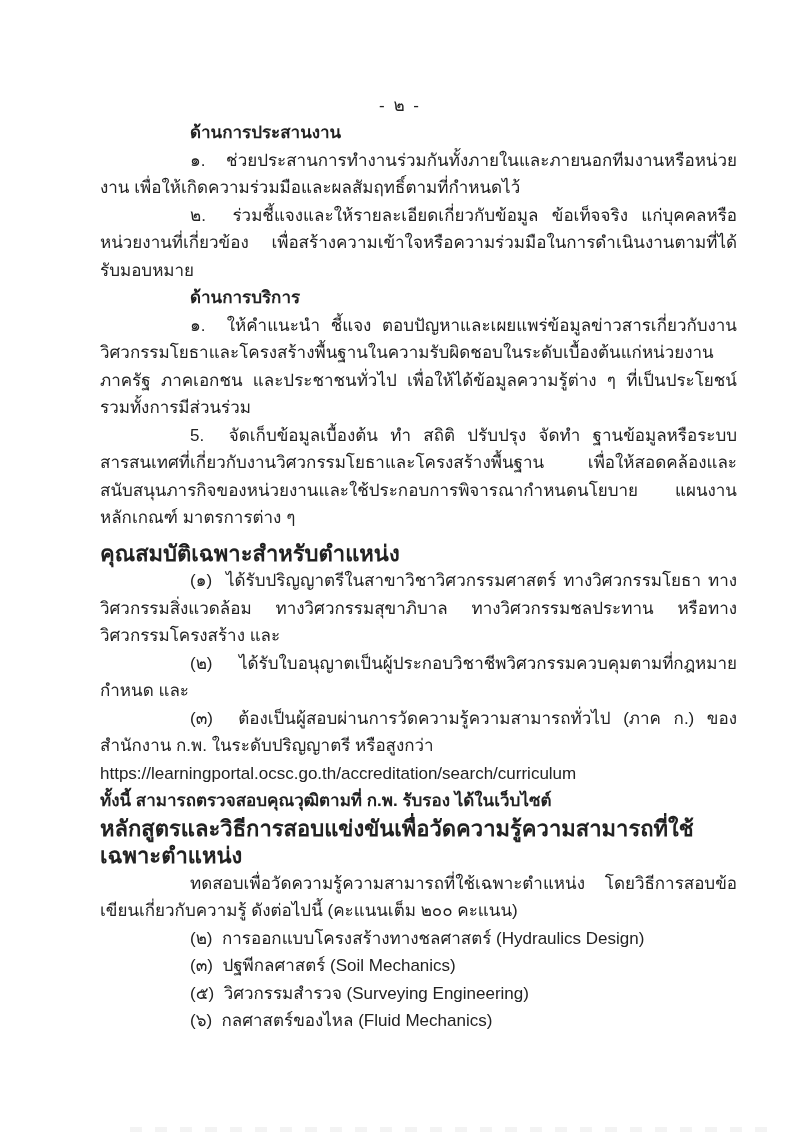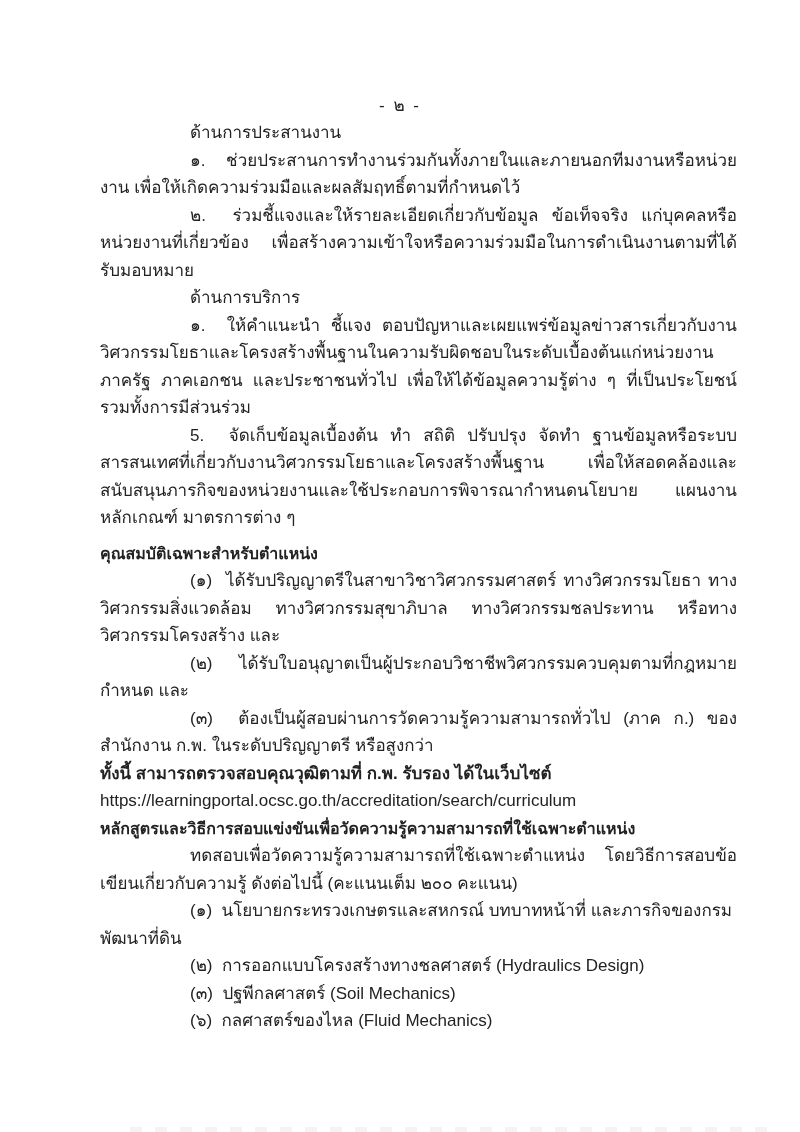--- a/index.html
+++ b/index.html
@@ -32,28 +32,28 @@
   }
   p, h3 {
     margin: 0;
     font-size: 17px;
     line-height: 27.5px;
     font-weight: normal;
   }
   .bold { font-weight: bold; }
   .tab-head {
     text-indent: 90px;
-    font-weight: normal;
+    font-weight: bold;
     font-size: 17px;
     line-height: 27.5px;
     margin: 0;
   }
   .left-head {
     font-weight: bold;
-    font-size: 16px;
+    font-size: 22px;
     line-height: 27.5px;
     margin: 0;
   }
   .para {
     text-indent: 90px;
     text-align: justify;
     white-space: pre-wrap;
   }
   .line {
     white-space: pre-wrap;
@@ -95,30 +95,30 @@
       <h3 class="tab-head">ด้านการบริการ</h3>
       <p class="para">๑.  ให้คำแนะนำ ชี้แจง ตอบปัญหาและเผยแพร่ข้อมูลข่าวสารเกี่ยวกับงานวิศวกรรมโยธาและโครงสร้างพื้นฐานในความรับผิดชอบในระดับเบื้องต้นแก่หน่วยงานภาครัฐ ภาคเอกชน และประชาชนทั่วไป เพื่อให้ได้ข้อมูลความรู้ต่าง ๆ ที่เป็นประโยชน์ รวมทั้งการมีส่วนร่วม</p>
       <p class="para">5.  จัดเก็บข้อมูลเบื้องต้น ทำ สถิติ ปรับปรุง จัดทำ ฐานข้อมูลหรือระบบสารสนเทศที่เกี่ยวกับงานวิศวกรรมโยธาและโครงสร้างพื้นฐาน เพื่อให้สอดคล้องและสนับสนุนภารกิจของหน่วยงานและใช้ประกอบการพิจารณากำหนดนโยบาย แผนงาน หลักเกณฑ์ มาตรการต่าง ๆ</p>
     </section>
 
     <section class="gap-sm">
       <h3 class="left-head">คุณสมบัติเฉพาะสำหรับตำแหน่ง</h3>
       <p class="para">(๑)  ได้รับปริญญาตรีในสาขาวิชาวิศวกรรมศาสตร์ ทางวิศวกรรมโยธา ทางวิศวกรรมสิ่งแวดล้อม ทางวิศวกรรมสุขาภิบาล ทางวิศวกรรมชลประทาน หรือทางวิศวกรรมโครงสร้าง และ</p>
       <p class="para">(๒)  ได้รับใบอนุญาตเป็นผู้ประกอบวิชาชีพวิศวกรรมควบคุมตามที่กฎหมายกำหนด และ</p>
       <p class="para">(๓)  ต้องเป็นผู้สอบผ่านการวัดความรู้ความสามารถทั่วไป (ภาค ก.) ของสำนักงาน ก.พ. ในระดับปริญญาตรี หรือสูงกว่า</p>
+      <p class="line">https://learningportal.ocsc.go.th/accreditation/search/curriculum</p>
       <p class="line bold">ทั้งนี้ สามารถตรวจสอบคุณวุฒิตามที่ ก.พ. รับรอง ได้ในเว็บไซต์</p>
-      <p class="line">https://learningportal.ocsc.go.th/accreditation/search/curriculum</p>
     </section>
 
     <section class="gap-md">
       <h3 class="left-head">หลักสูตรและวิธีการสอบแข่งขันเพื่อวัดความรู้ความสามารถที่ใช้เฉพาะตำแหน่ง</h3>
       <p class="para">ทดสอบเพื่อวัดความรู้ความสามารถที่ใช้เฉพาะตำแหน่ง โดยวิธีการสอบข้อเขียนเกี่ยวกับความรู้ ดังต่อไปนี้ (คะแนนเต็ม ๒๐๐ คะแนน)</p>
-      <p class="topic">(๑)  นโยบายกระทรวงเกษตรและสหกรณ์ บทบาทหน้าที่ และภารกิจของกรมพัฒนาที่ดิน</p>
       <p class="topic">(๒)  การออกแบบโครงสร้างทางชลศาสตร์ (Hydraulics Design)</p>
       <p class="topic">(๓)  ปฐพีกลศาสตร์ (Soil Mechanics)</p>
+      <p class="topic">(๕)  วิศวกรรมสำรวจ (Surveying Engineering)</p>
       <p class="topic">(๖)  กลศาสตร์ของไหล (Fluid Mechanics)</p>
     </section>
 
   </div>
 
   <div class="scan-artifact"></div>
 
 </div>
 
 </body></html>

